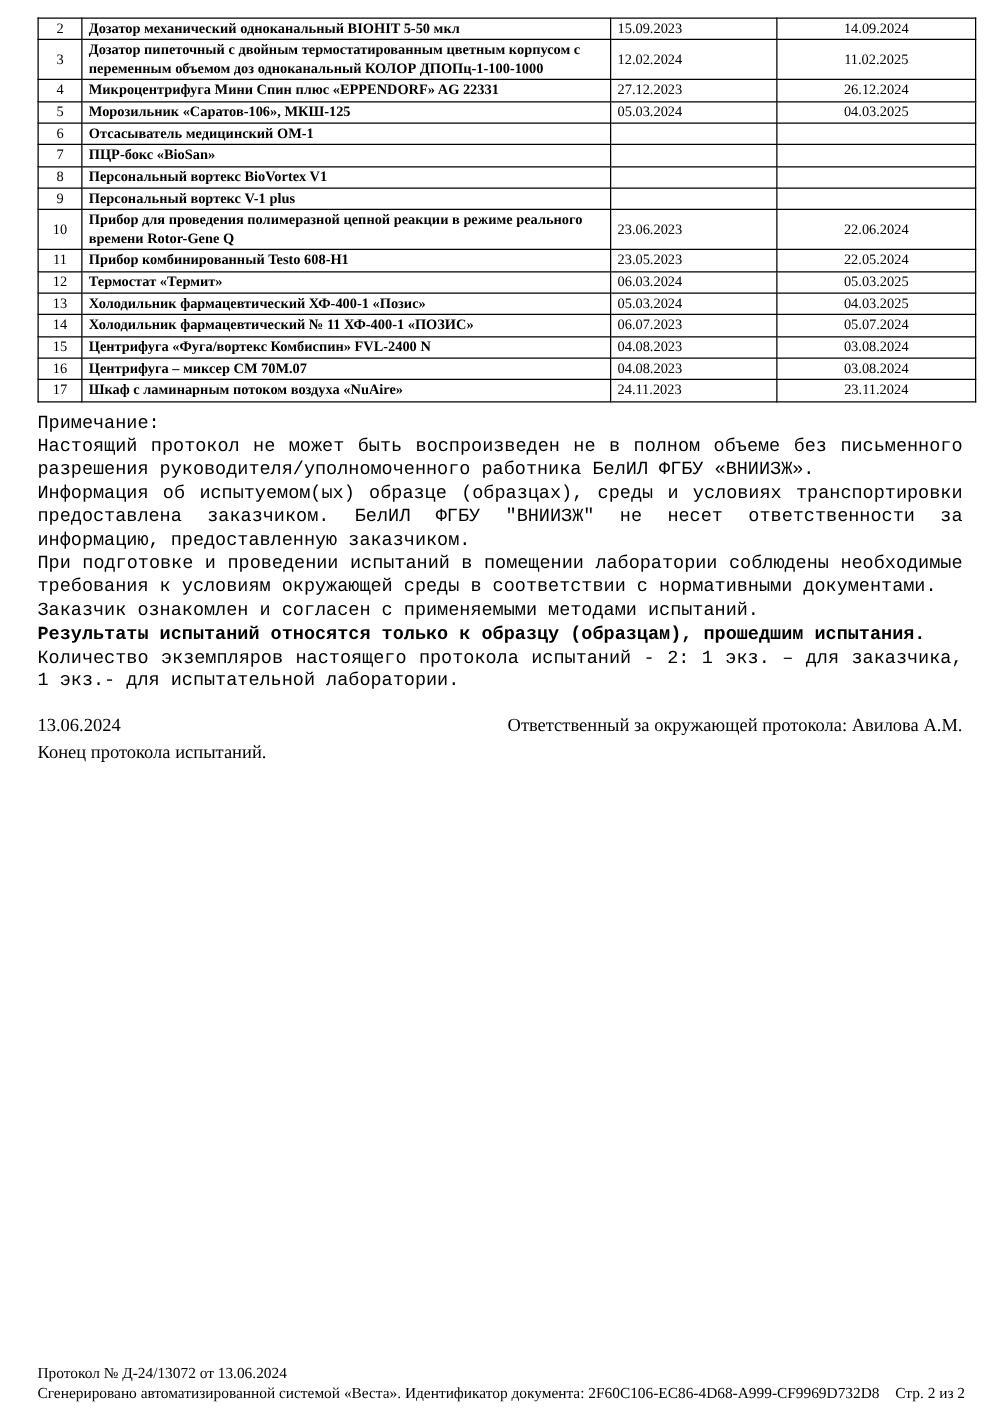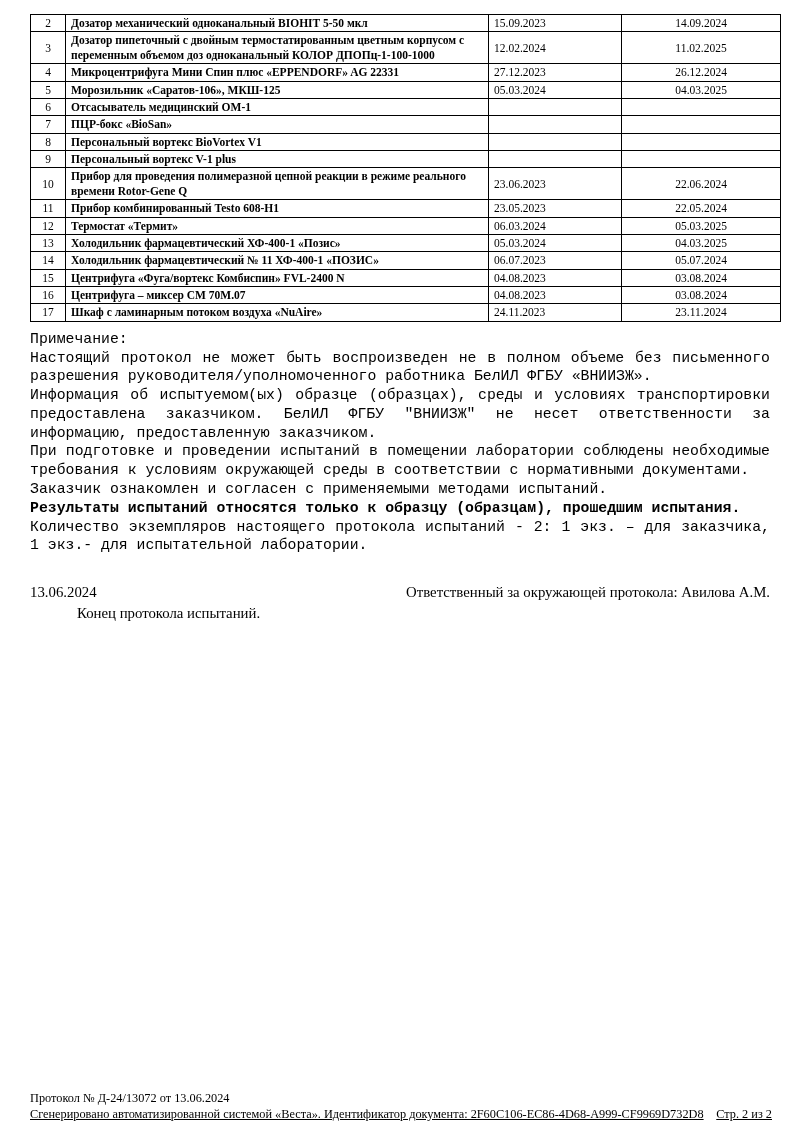--- a/index.html
+++ b/index.html
@@ -46,42 +46,40 @@
   .notes p {
     margin: 0;
     text-align: justify;
     font-family: Liberation Mono, monospace;
   }
   .bold { font-weight: bold; }
 
   .sign-row {
     display: flex;
     justify-content: space-between;
-    margin-top: 29px;
+    margin-top: 18px;
     font-size: 14.8px;
   }
   .end-line {
     margin-top: 4px;
     font-size: 14.8px;
-    margin-left: 47px;
   }
 
   .footer {
     position: absolute;
     left: 30px;
     right: 28px;
     bottom: 10px;
     font-size: 12.3px;
     line-height: 1.25;
   }
   .footer-line2 {
     display: flex;
     justify-content: space-between;
     align-items: baseline;
-    text-decoration: underline;
   }
 </style>
 </head>
 <body>
 
 <div class="page">
 
   <table class="equipment">
     <tbody>
         <tr>

